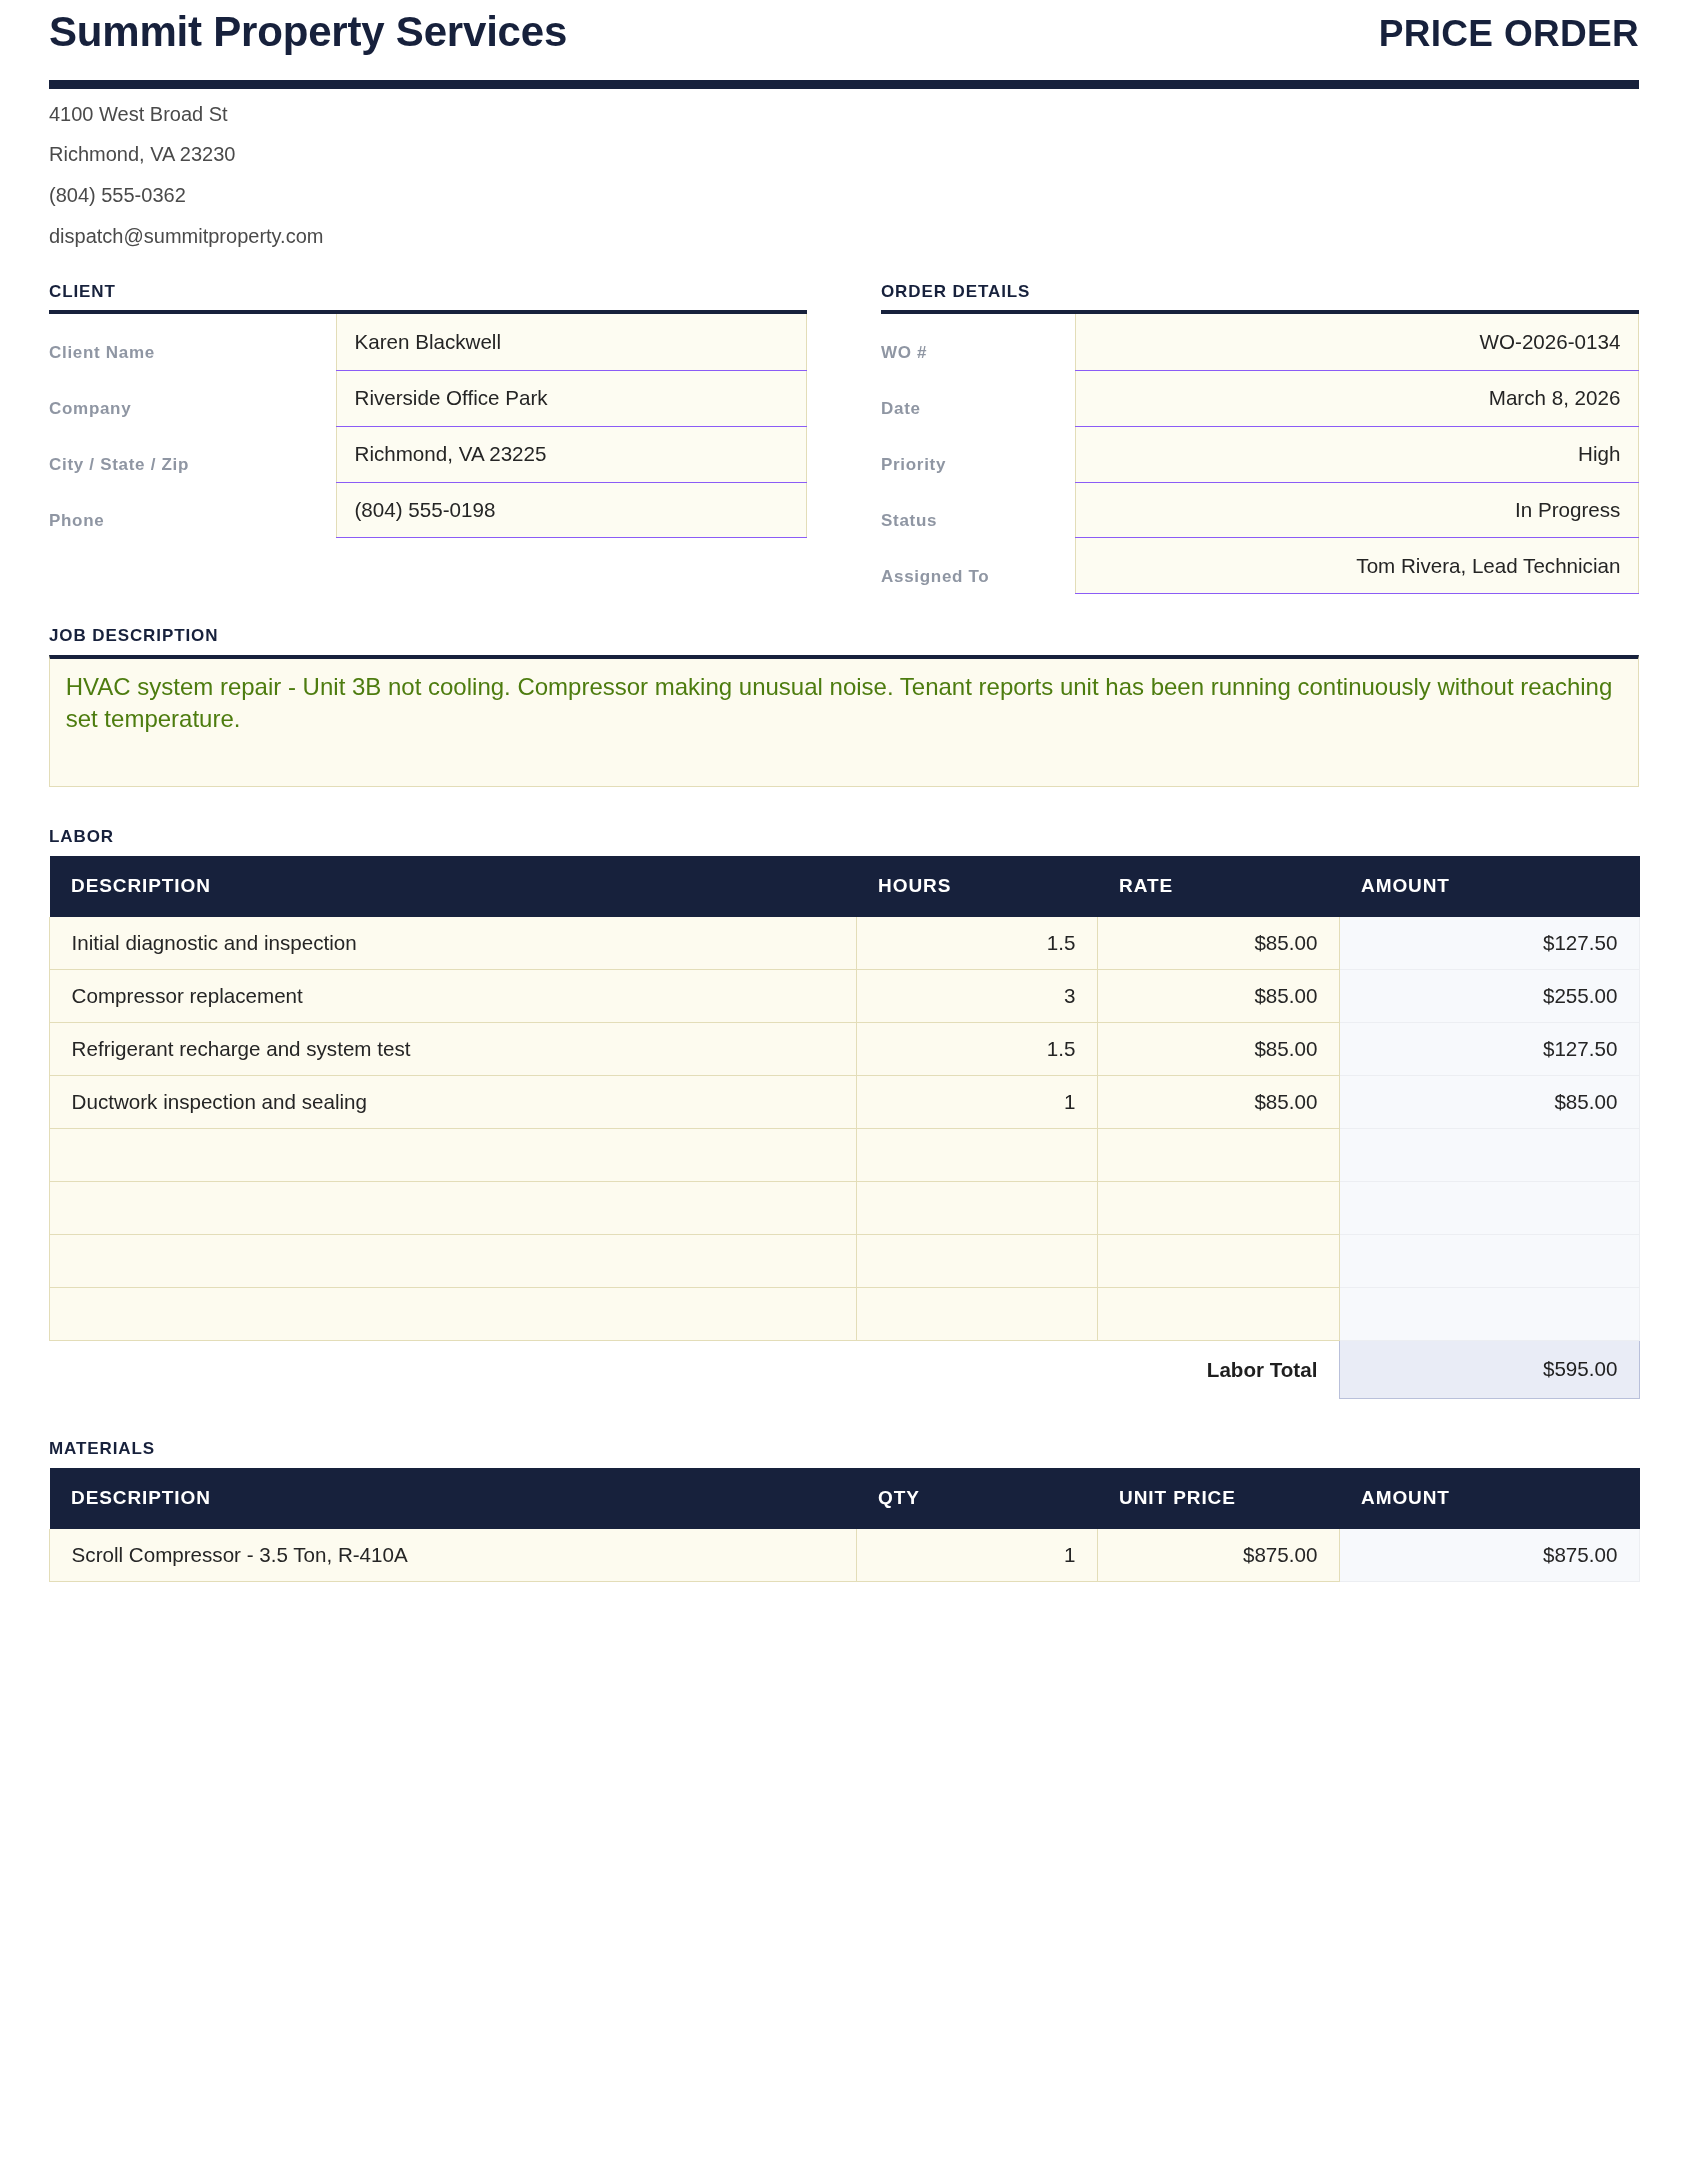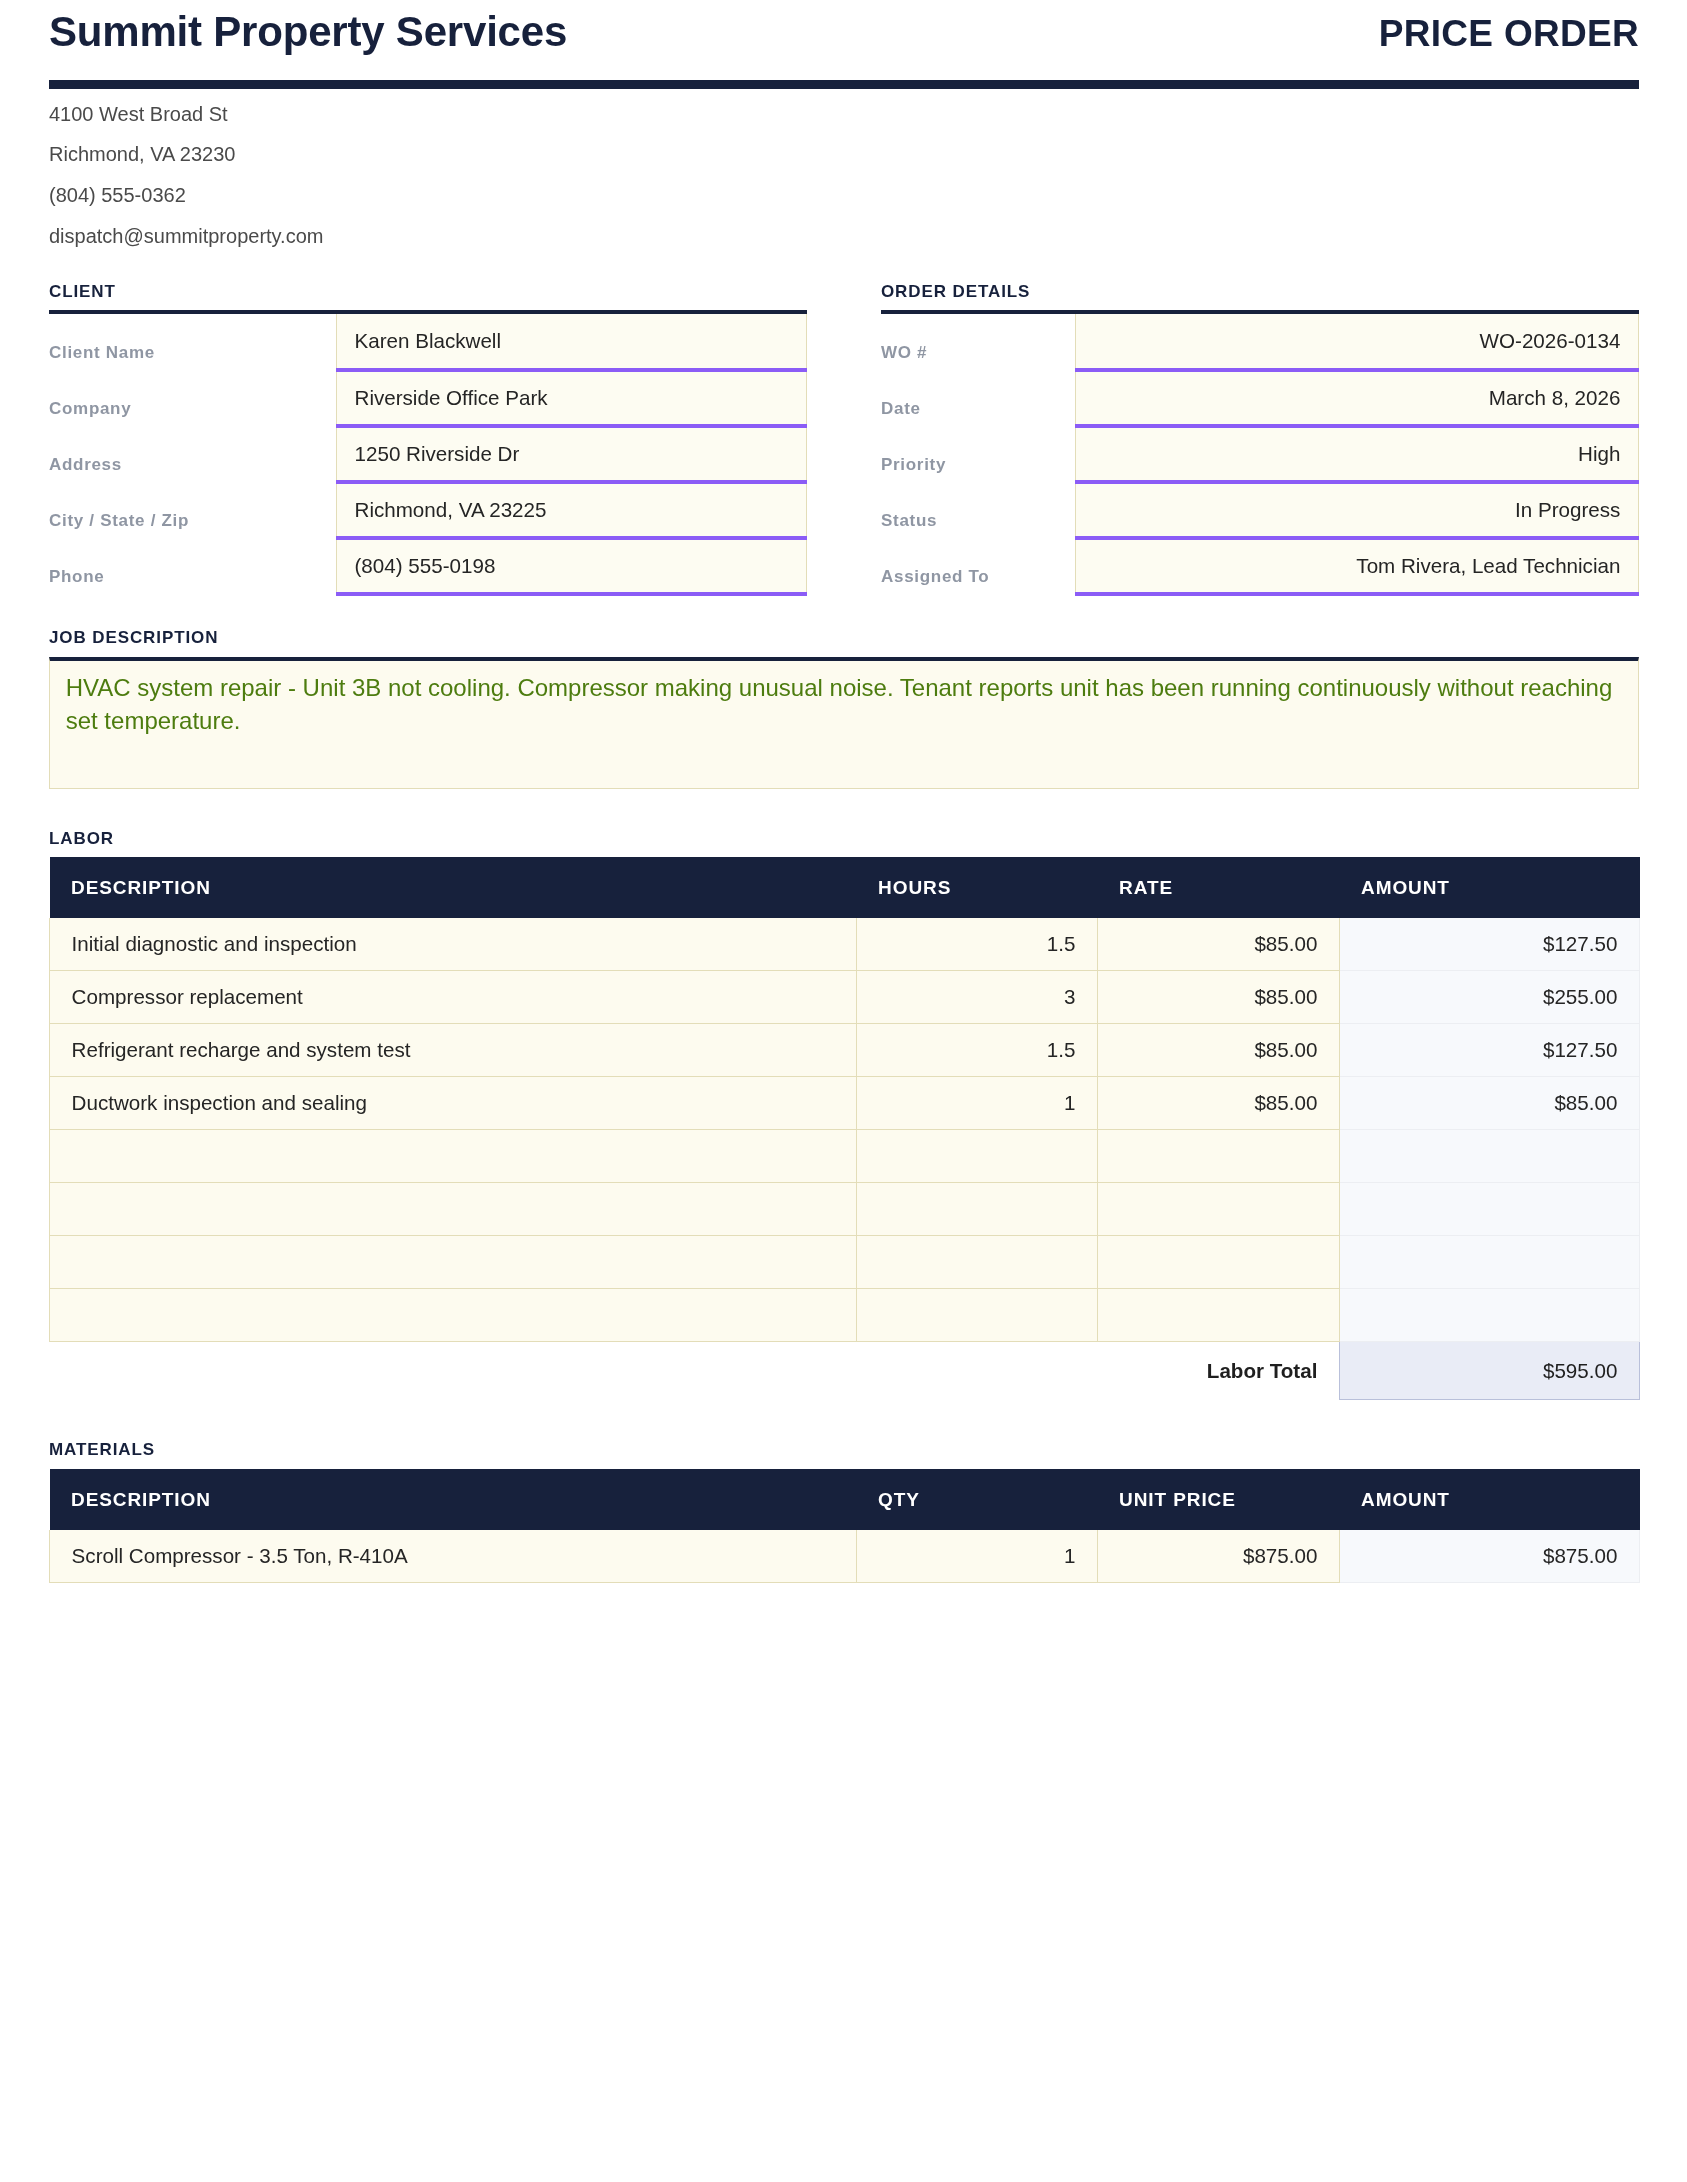--- a/index.html
+++ b/index.html
@@ -96,21 +96,21 @@
     letter-spacing: 0.7px;
     vertical-align: bottom;
     padding: 0 0 6.9px 0;
     height: 49px;
     background: #ffffff;
   }
   .info-table td.fld-value {
     background: #fdfcf2;
     border-left: 1px solid #e3ddb8;
     border-right: 1px solid #e3ddb8;
-    border-bottom: 4px solid #8b5cf6;
+    border-bottom: 1px solid #8b5cf6;
     font-size: 20.6px;
     color: #252525;
     padding: 0 17.6px;
     height: 49px;
     vertical-align: middle;
     white-space: nowrap;
     overflow: hidden;
     text-overflow: ellipsis;
   }
   
@@ -241,24 +241,20 @@
         <tbody>
           <tr class="top-rule">
             <td class="fld-label">Client Name</td>
             <td class="fld-value">Karen Blackwell</td>
           </tr>
           <tr>
             <td class="fld-label">Company</td>
             <td class="fld-value">Riverside Office Park</td>
           </tr>
           <tr>
-            <td class="fld-label">Address</td>
-            <td class="fld-value">1250 Riverside Dr</td>
-          </tr>
-          <tr>
             <td class="fld-label">City / State / Zip</td>
             <td class="fld-value">Richmond, VA 23225</td>
           </tr>
           <tr>
             <td class="fld-label">Phone</td>
             <td class="fld-value">(804) 555-0198</td>
           </tr>
         </tbody>
       </table>
     </div>

